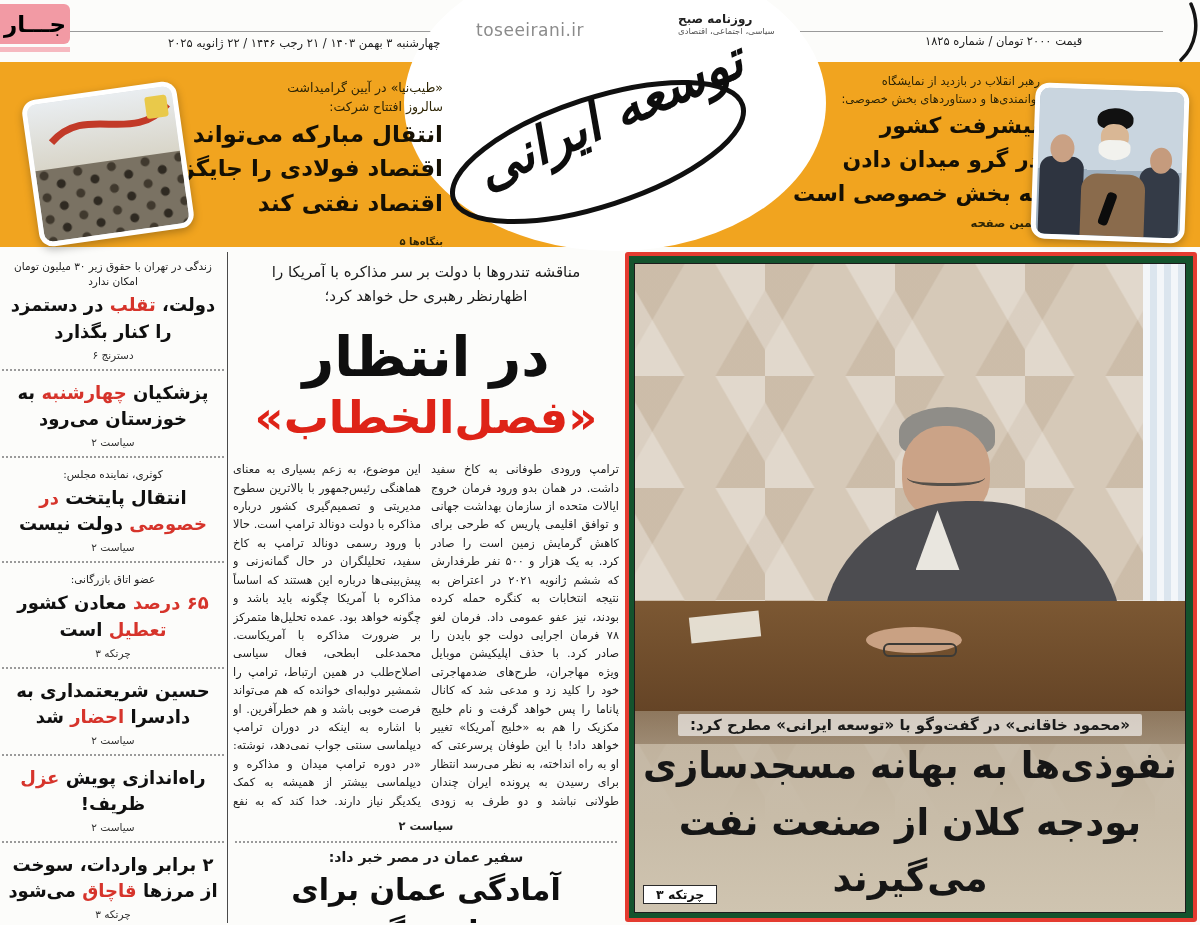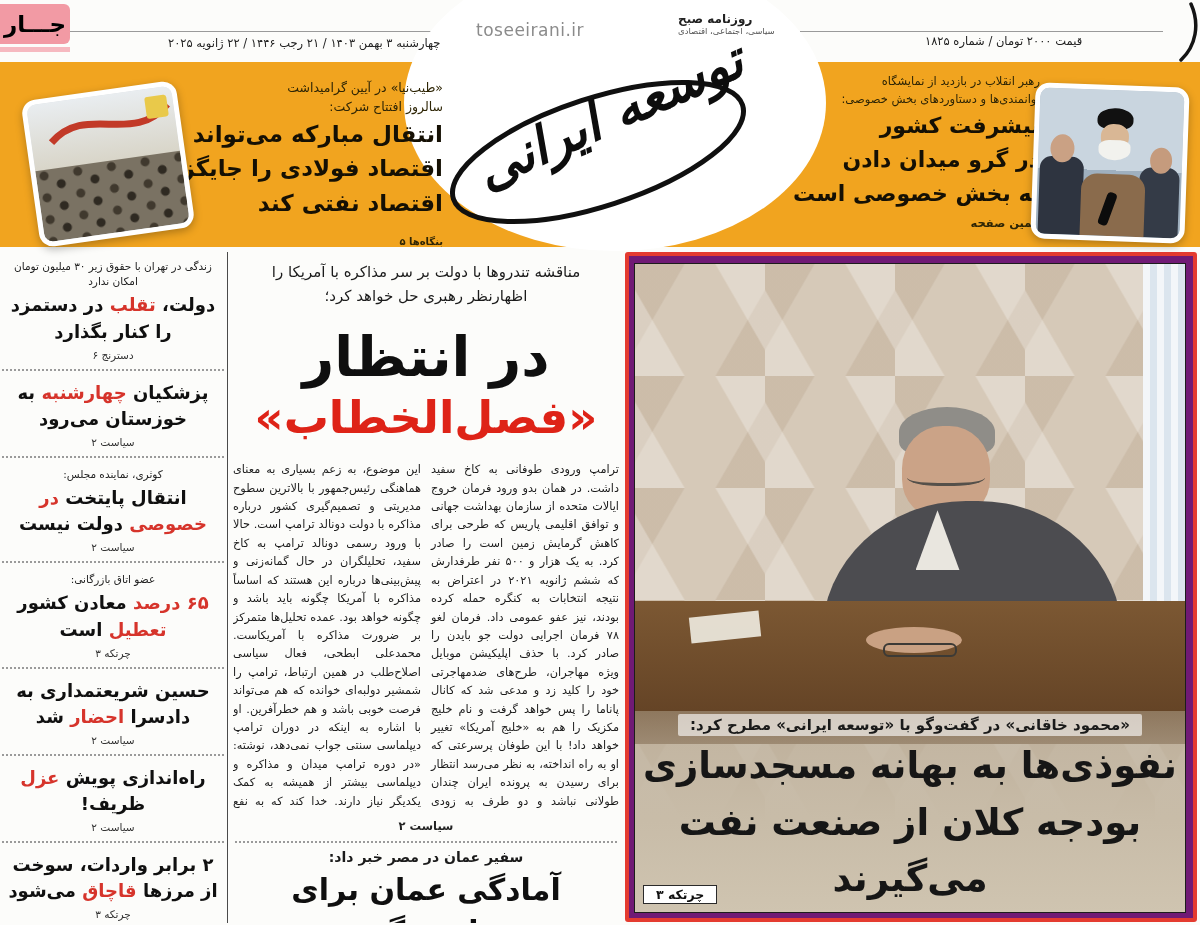--- a/index.html
+++ b/index.html
@@ -67,21 +67,21 @@
   .hl1{font-size:55px;font-weight:900;color:#0f0f0f;line-height:1.15;margin-top:6px;}
   .hl2{font-size:45px;font-weight:900;color:#de2317;line-height:1.2;margin-top:2px;}
   .body-cols{display:flex;gap:10px;height:352px;overflow:hidden;margin-top:16px;text-align:justify;}
   .body-cols .col{flex:1;font-size:11.3px;line-height:1.63;color:#1c1c1c;}
   .center-ref{font-size:11.5px;font-weight:bold;color:#222;margin-top:6px;}
   .dotted-sep{border-top:2px dotted #9a9a9a;margin:8px 2px 6px;}
   .oman-kick{font-size:14px;font-weight:bold;color:#1b1b1b;margin-top:4px;}
   .oman-hl{font-size:30px;font-weight:900;color:#0f0f0f;line-height:1.4;margin-top:4px;}
   
   .photo-block{position:absolute;left:625px;top:252px;width:572px;height:670px;box-sizing:border-box;
-     border:4px solid #e43b30;border-radius:3px;background:#701a75;padding:7px;}
+     border:4px solid #e43b30;border-radius:3px;background:#14532d;padding:7px;}
   .photo{position:relative;width:100%;height:100%;border:1px solid #1c1c1c;overflow:hidden;
      background-color:#d6c9b8;
      background-image:
        linear-gradient(60deg, rgba(255,255,255,.28) 25%, transparent 26% 74%, rgba(255,255,255,.28) 75%),
        linear-gradient(-60deg, rgba(150,122,94,.16) 25%, transparent 26% 74%, rgba(150,122,94,.16) 75%);
      background-size:130px 112px;}
   .curtain{position:absolute;right:0;top:0;width:42px;height:62%;
      background:repeating-linear-gradient(90deg,#f3f6f9 0 7px,#dbe5ee 7px 14px);}
   .hair{position:absolute;left:48%;top:22%;width:96px;height:50px;background:#8f8d88;border-radius:50% 50% 30% 30%;}
   .face-m{position:absolute;left:48.5%;top:25%;width:88px;height:92px;background:#cba387;border-radius:46% 46% 42% 42%;}

